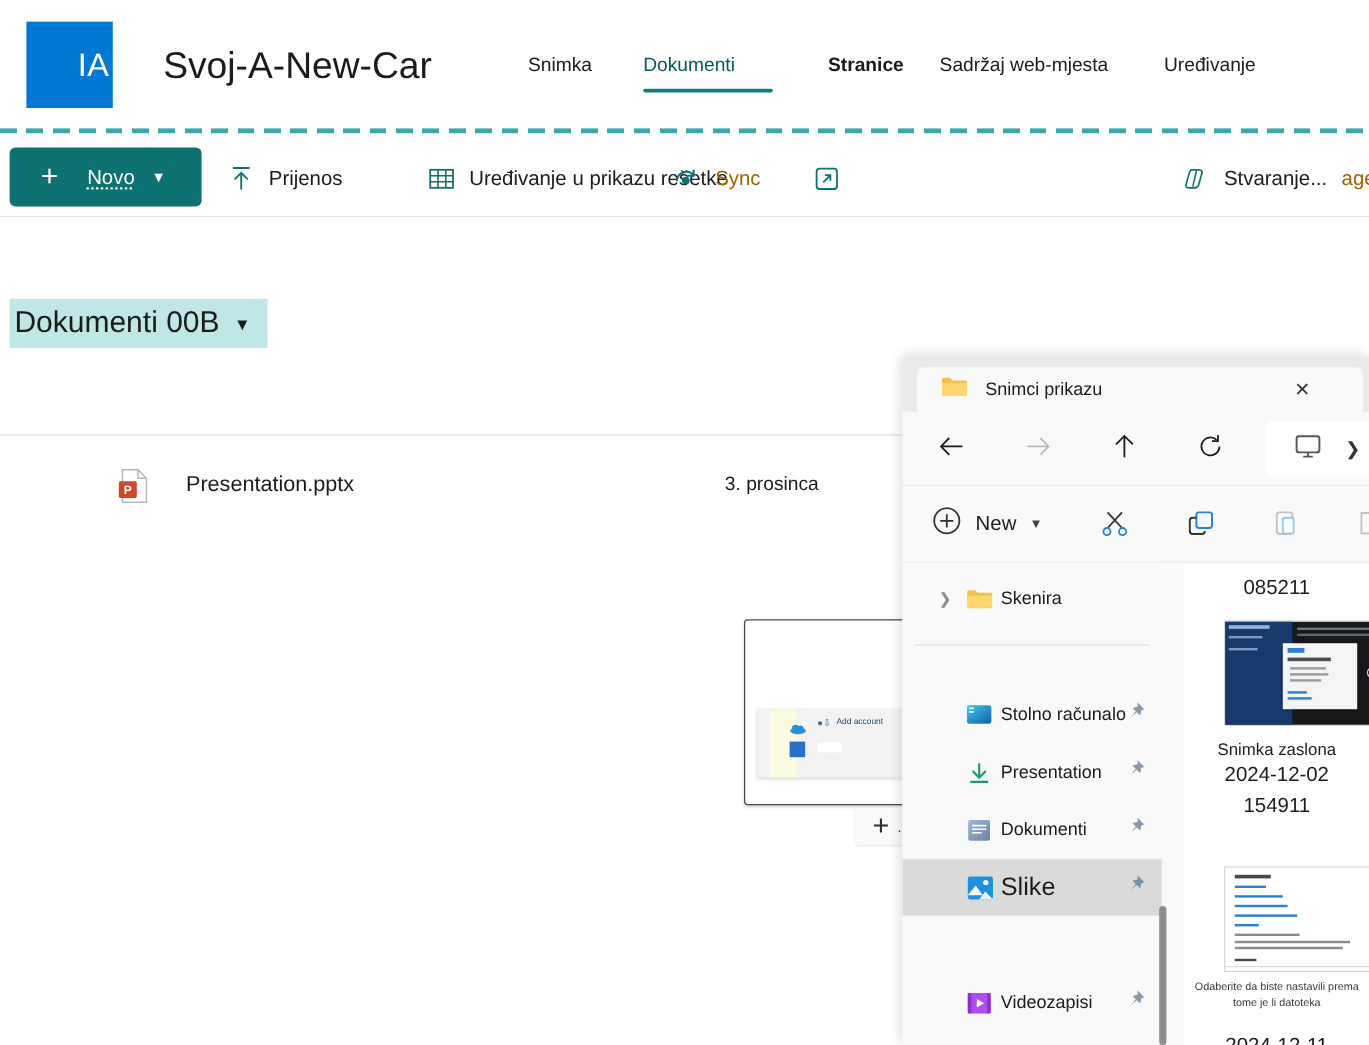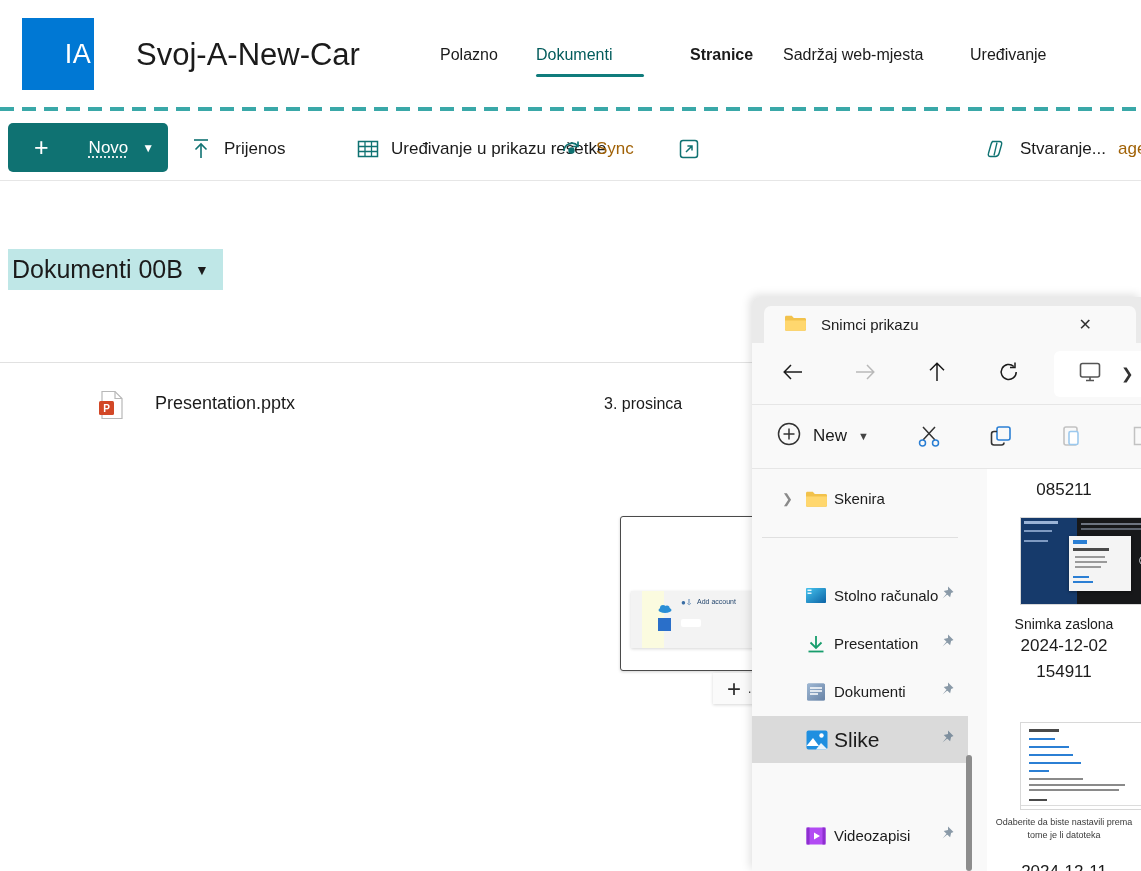--- a/index.html
+++ b/index.html
@@ -40,21 +40,21 @@
   
   .cmdbar { position: absolute; left: 0; top: 118px; width: 1141px; height: 62px; background: #fff; }
   .cmdbar-rule { position: absolute; left: 0; top: 180px; width: 1141px; height: 1px; background: #e6e6e6; }
   .btn-new {
     position: absolute; left: 8px; top: 123px; width: 160px; height: 49px;
     background: #0f7272; border-radius: 5px; color: #fff;
     display: flex; align-items: center; cursor: pointer;
   }
   .btn-new .plus { font-size: 25px; font-weight: 300; margin-left: 26px; line-height: 1; }
   .btn-new .lbl {
-    font-size: 17px; margin-left: 16px;
+    font-size: 17px; margin-left: 0;
     text-decoration: underline; text-decoration-style: dotted; text-underline-offset: 4px; padding-left: 24px;
   }
   .btn-new .chev { margin-left: 14px; font-size: 12px; }
 
   .cmd {
     position: absolute; top: 132px; height: 34px;
     display: flex; align-items: center; gap: 12px;
     font-size: 17px; color: #1b1b1b; white-space: nowrap; cursor: pointer;
   }
   .cmd .ic { display: inline-flex; align-items: center; justify-content: center; color: #0f7272; }
@@ -176,21 +176,21 @@
 
 <div id="root">
 
   <div class="sp-header">
     <div class="site-logo">
       <span>IA</span>
     </div>
     <div class="site-title">Svoj-A-New-Car</div>
 
     <div class="nav">
-      <div class="nav-item" style="left:0px;">Polazno</div>
+      <div class="nav-item" style="left:0px;">Snimka</div>
       <div class="nav-item active" style="left:96px;">Dokumenti</div>
       <div class="nav-underline" style="left:96px; width:108px;"></div>
       <div class="nav-item" style="left:250px; font-weight:600;">Stranice</div>
       <div class="nav-item" style="left:343px;">Sadržaj web-mjesta</div>
       <div class="nav-item" style="left:530px;">Uređivanje</div>
     </div>
   </div>
   <div class="dashed-rule"></div>
 
   <div class="cmdbar"></div>

